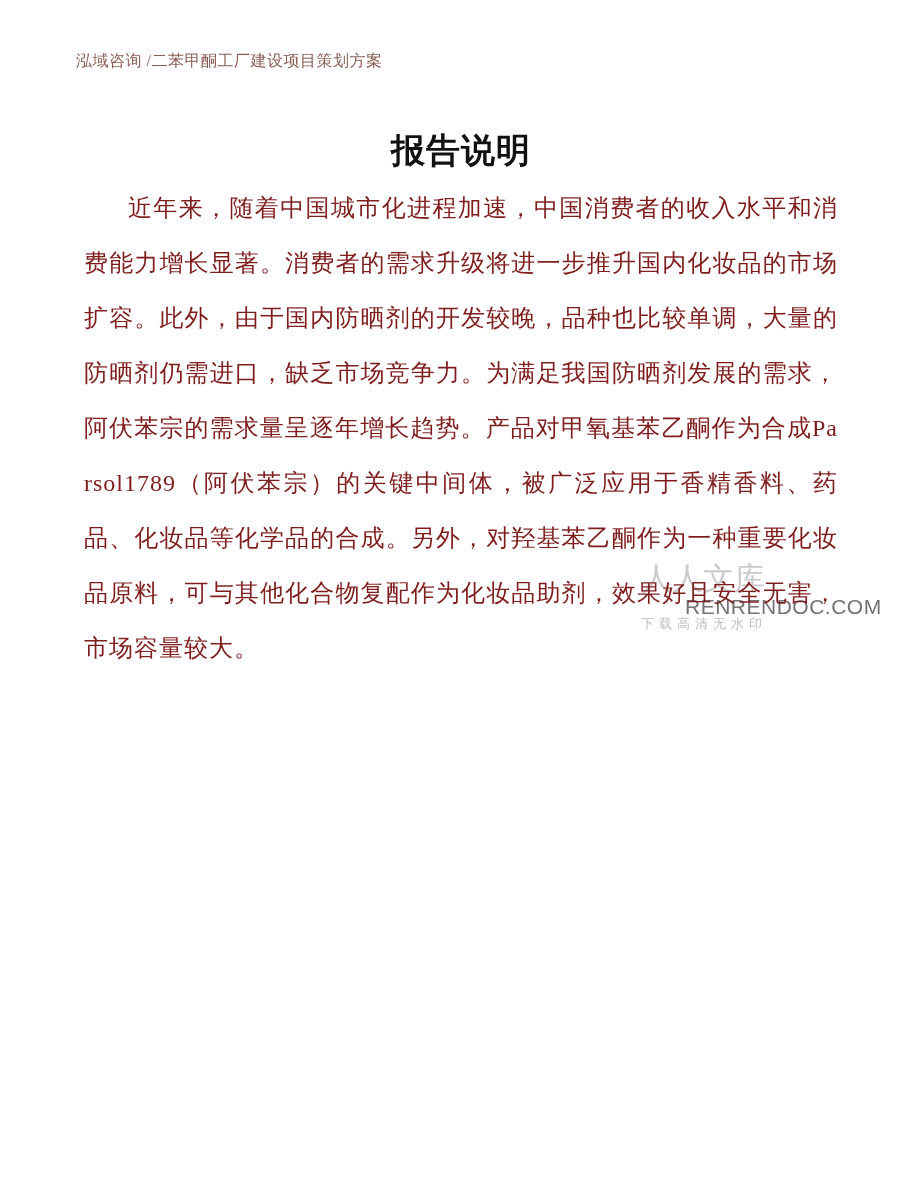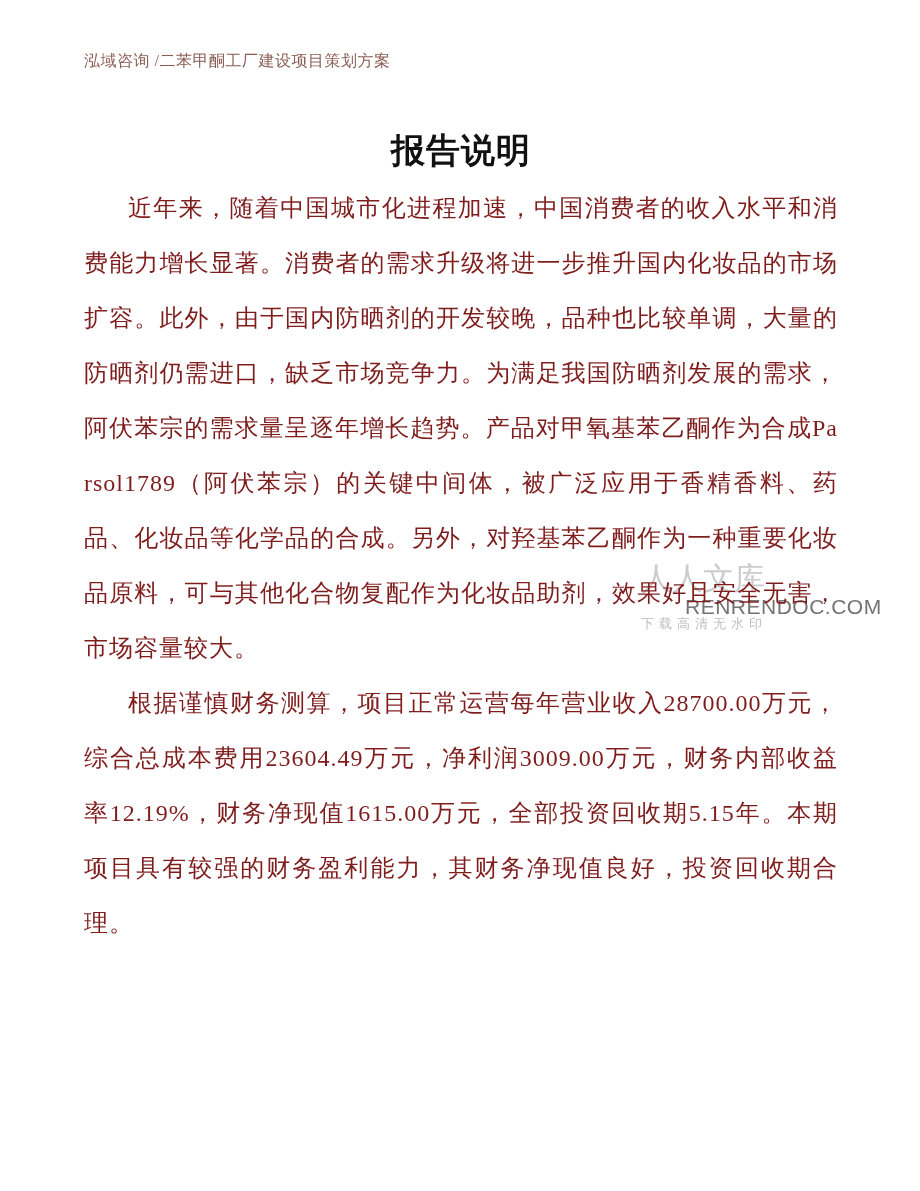--- a/index.html
+++ b/index.html
@@ -10,21 +10,21 @@
   .page {
     position: relative;
     width: 920px;
     height: 1191px;
     background: #ffffff;
     overflow: hidden;
     font-family: "Liberation Serif", "DejaVu Serif", serif;
   }
   .doc-header {
     position: absolute;
-    left: 84px;
+    left: 76px;
     top: 51px;
     font-size: 16px;
     letter-spacing: 0.5px;
     color: #8b5e55;
     white-space: nowrap;
     z-index: 2;
   }
   .watermark {
     position: absolute;
     left: 641px;
@@ -96,16 +96,15 @@
 
   <div class="watermark">
     <div class="wm-brand">人人文库</div>
     <div class="wm-domain">RENRENDOC.COM</div>
     <div class="wm-tagline">下载高清无水印</div>
   </div>
 
   <div class="content">
     <h1 class="report-title">报告说明</h1>
     <p>近年来，随着中国城市化进程加速，中国消费者的收入水平和消费能力增长显著。消费者的需求升级将进一步推升国内化妆品的市场扩容。此外，由于国内防晒剂的开发较晚，品种也比较单调，大量的防晒剂仍需进口，缺乏市场竞争力。为满足我国防晒剂发展的需求，阿伏苯宗的需求量呈逐年增长趋势。产品对甲氧基苯乙酮作为合成Parsol1789（阿伏苯宗）的关键中间体，被广泛应用于香精香料、药品、化妆品等化学品的合成。另外，对羟基苯乙酮作为一种重要化妆品原料，可与其他化合物复配作为化妆品助剂，效果好且安全无害，市场容量较大。</p>
-    <p>根据谨慎财务测算，项目正常运营每年营业收入28700.00万元，综合总成本费用23604.49万元，净利润3009.00万元，财务内部收益率12.19%，财务净现值1615.00万元，全部投资回收期5.15年。本期项目具有较强的财务盈利能力，其财务净现值良好，投资回收期合理。</p>
   </div>
 
 </div>
 
 </body></html>

